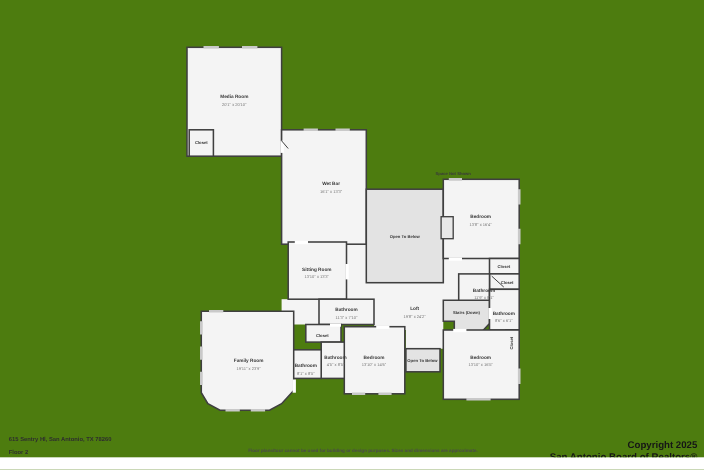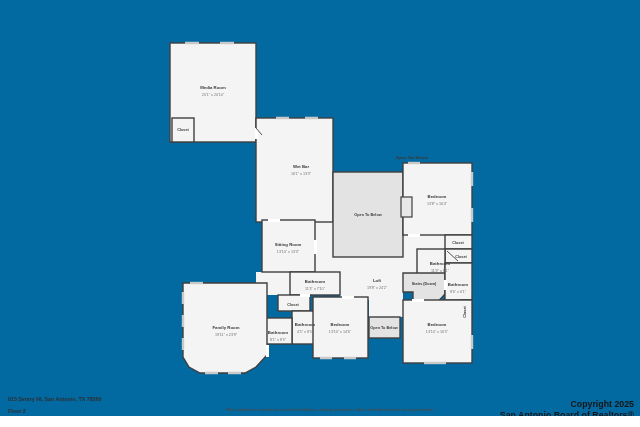--- a/index.html
+++ b/index.html
@@ -1,16 +1,16 @@
 <!DOCTYPE html>
 <html><head>
 <meta charset="utf-8">
 <style>
   html,body{margin:0;padding:0;background:#ffffff;}
-  #canvas{position:relative;width:640px;height:416px;background:#0369a1;overflow:hidden;
+  #canvas{position:relative;width:640px;height:416px;background:#4d7c0f;overflow:hidden;
           font-family:"Liberation Sans", sans-serif;}
   svg{display:block}
   .room{fill:#f4f4f4;stroke:#3f3f3f;stroke-width:1.4;}
   .fillonly{fill:#f4f4f4;stroke:none;}
   .gray{fill:#e3e3e3;stroke:#3f3f3f;stroke-width:1.4;}
   .niche{fill:#e8e8e8;stroke:#3f3f3f;stroke-width:1.2;}
   .win{stroke:#c9c9c9;stroke-width:2.4;fill:none;}
   .gap{fill:#ffffff;stroke:none;}
   .leaf{stroke:#3f3f3f;stroke-width:0.9;fill:none;}
   .rname{font-size:4.3px;font-weight:600;fill:#3a3a3a;text-anchor:middle;}

